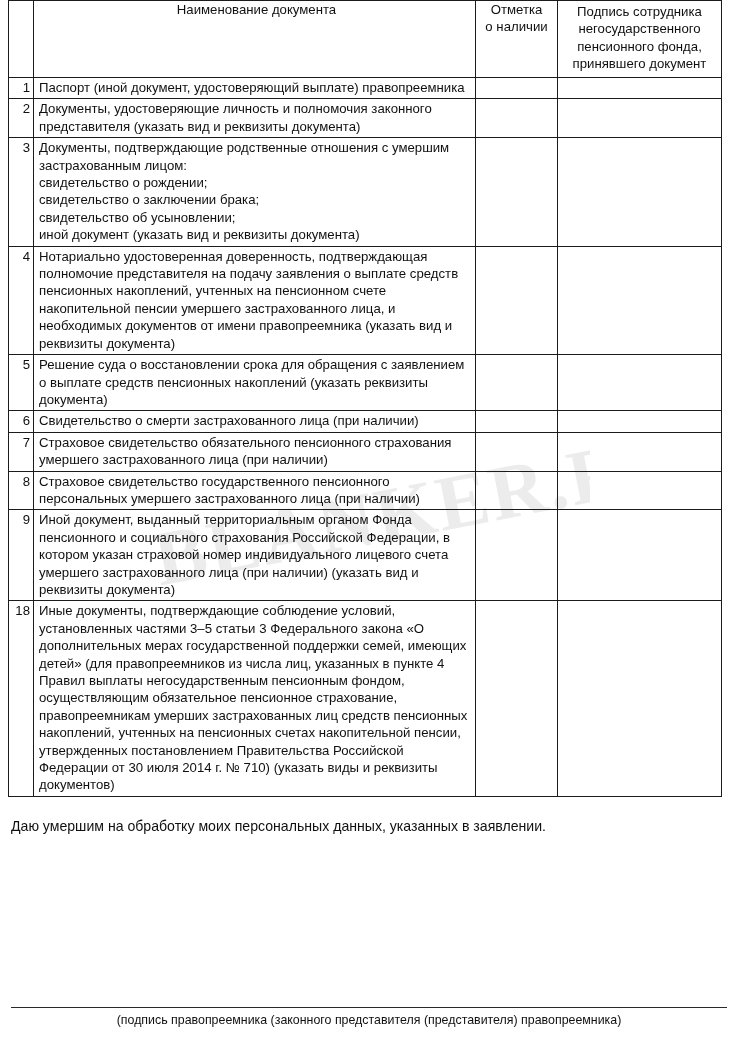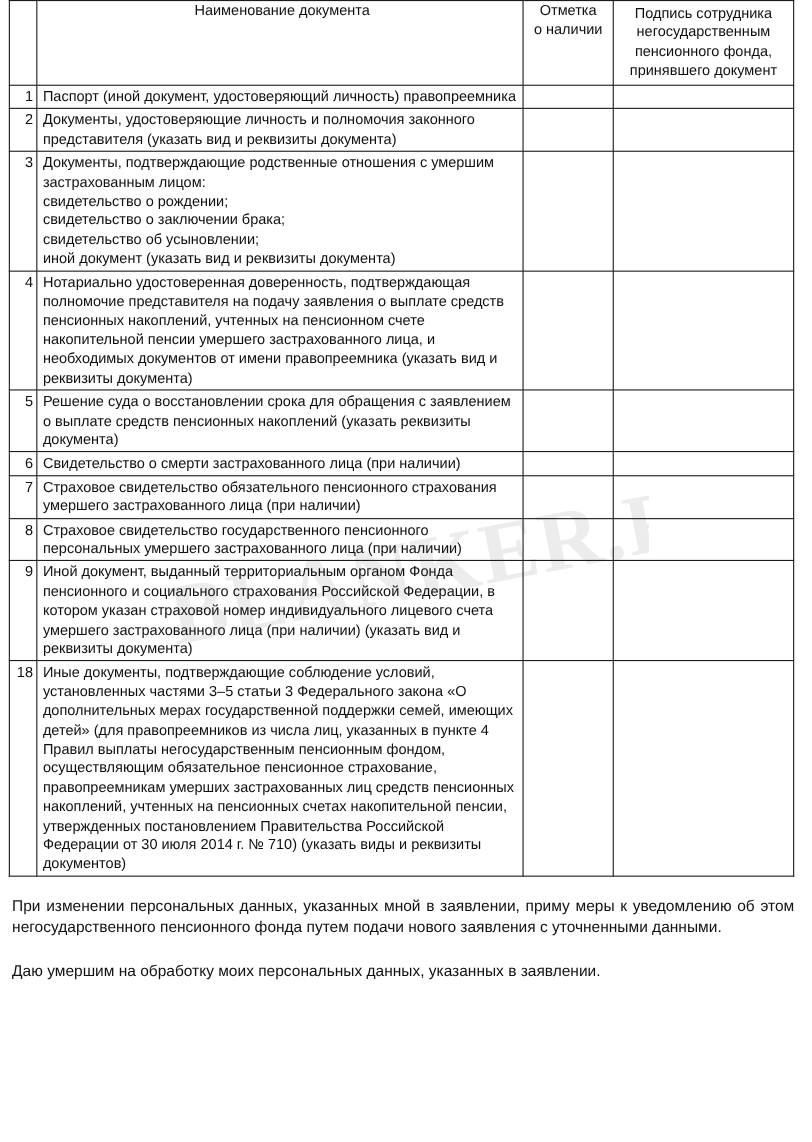--- a/index.html
+++ b/index.html
@@ -160,28 +160,28 @@
         <col class="col-name">
         <col class="col-mark">
         <col class="col-sign">
       </colgroup>
       <thead>
         <tr>
           <th class="col-num"></th>
           <th class="col-name">Наименование документа</th>
           <th class="col-mark" style="white-space:pre-line;margin-top:35px;">Отметка
 о наличии</th>
-          <th class="col-sign">Подпись сотрудника негосударственным пенсионного фонда, принявшего документ</th>
+          <th class="col-sign">Подпись сотрудника негосударственного пенсионного фонда, принявшего документ</th>
         </tr>
       </thead>
       <tbody>
           <tr>
             <td class="cell-num col-num">1</td>
             <td class="cell-name col-name">
-              <p>Паспорт (иной документ, удостоверяющий личность) правопреемника</p>
+              <p>Паспорт (иной документ, удостоверяющий выплате) правопреемника</p>
             </td>
             <td class="cell-blank col-mark"></td>
             <td class="cell-blank col-sign"></td>
           </tr>
           <tr>
             <td class="cell-num col-num">2</td>
             <td class="cell-name col-name">
               <p>Документы, удостоверяющие личность и полномочия законного представителя (указать вид и реквизиты документа)</p>
             </td>
             <td class="cell-blank col-mark"></td>
@@ -251,20 +251,23 @@
             <td class="cell-num col-num">18</td>
             <td class="cell-name col-name">
               <p>Иные документы, подтверждающие соблюдение условий, установленных частями 3–5 статьи 3 Федерального закона «О дополнительных мерах государственной поддержки семей, имеющих детей» (для правопреемников из числа лиц, указанных в пункте 4 Правил выплаты негосударственным пенсионным фондом, осуществляющим обязательное пенсионное страхование, правопреемникам умерших застрахованных лиц средств пенсионных накоплений, учтенных на пенсионных счетах накопительной пенсии, утвержденных постановлением Правительства Российской Федерации от 30 июля 2014 г. № 710) (указать виды и реквизиты документов)</p>
             </td>
             <td class="cell-blank col-mark"></td>
             <td class="cell-blank col-sign"></td>
           </tr>
         </tbody>
     </table>
 
-    <p class="para first">При изменении персональных данных, указанных мной в заявлении, приму меры к уведомлению об этом негосударственного пенсионного фонда путем подачи нового заявления с уточненными данными.</p>
 
     <p class="para second">Даю умершим на обработку моих персональных данных, указанных в заявлении.</p>
 
   </div>
 
+  <div class="sign-block">
+    <div class="sign-rule"></div>
+    <div class="sign-caption">(подпись правопреемника (законного представителя (представителя) правопреемника)</div>
+  </div>
 
 </div>
 
 </body></html>

